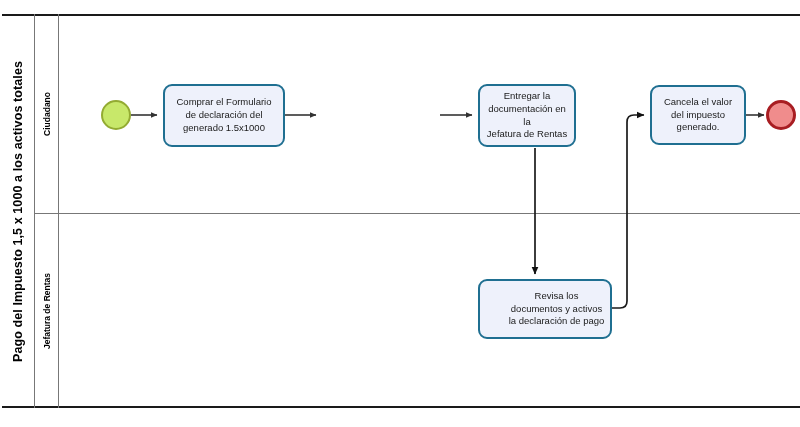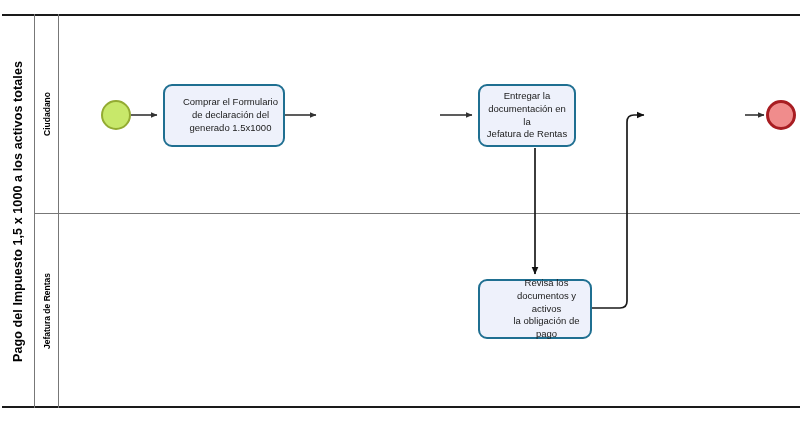--- a/index.html
+++ b/index.html
@@ -185,39 +185,46 @@
 
     <path d="M 590 308 L 620 308 Q 627 308 627 301 L 627 122 Q 627 115 634 115 L 644 115" fill="none" stroke="#1a1a1a" stroke-width="1.7" marker-end="url(#ahd)"></path>
 
     <path d="M 745 115 L 764 115" fill="none" stroke="#555555" stroke-width="1.9" marker-end="url(#ah)"></path>
   </svg>
 
   <div class="event event-start" style="left:101px; top:100px;"></div>
 
   <div class="event event-end" style="left:766px; top:100px;"></div>
 
-  <div class="task" style="left:163px; top:84px; width:122px; height:63px;justify-content:flex-end;">
+  <div class="task" style="left:163px; top:84px; width:122px; height:63px;">
     <div>
       <span>Comprar el Formulario</span>
       <span>de declaración  del</span>
       <span>generado 1.5x1000</span>
     </div>
   </div>
 
 
   <div class="task" style="left:478px; top:84px; width:98px; height:63px;text-align:center;">
     <div>
       <span>Entregar la</span>
       <span>documentación en la</span>
       <span>Jefatura de Rentas</span>
     </div>
   </div>
 
-
-  <div class="task" style="left:478px; top:279px; width:114px; height:60px;padding-left:28px;">
+  <div class="task" style="left:650px; top:85px; width:96px; height:60px;">
+    <div>
+      <span>Cancela el valor</span>
+      <span>del impuesto</span>
+      <span>generado.</span>
+    </div>
+  </div>
+
+  <div class="task" style="left:478px; top:279px; width:134px; height:60px;padding-left:28px;">
     <div>
       <span>Revisa los</span>
       <span>documentos y activos</span>
-      <span>la obligación de pago</span>
+      <span>la declaración de pago</span>
     </div>
   </div>
 
 </div>
 
 </body></html>

